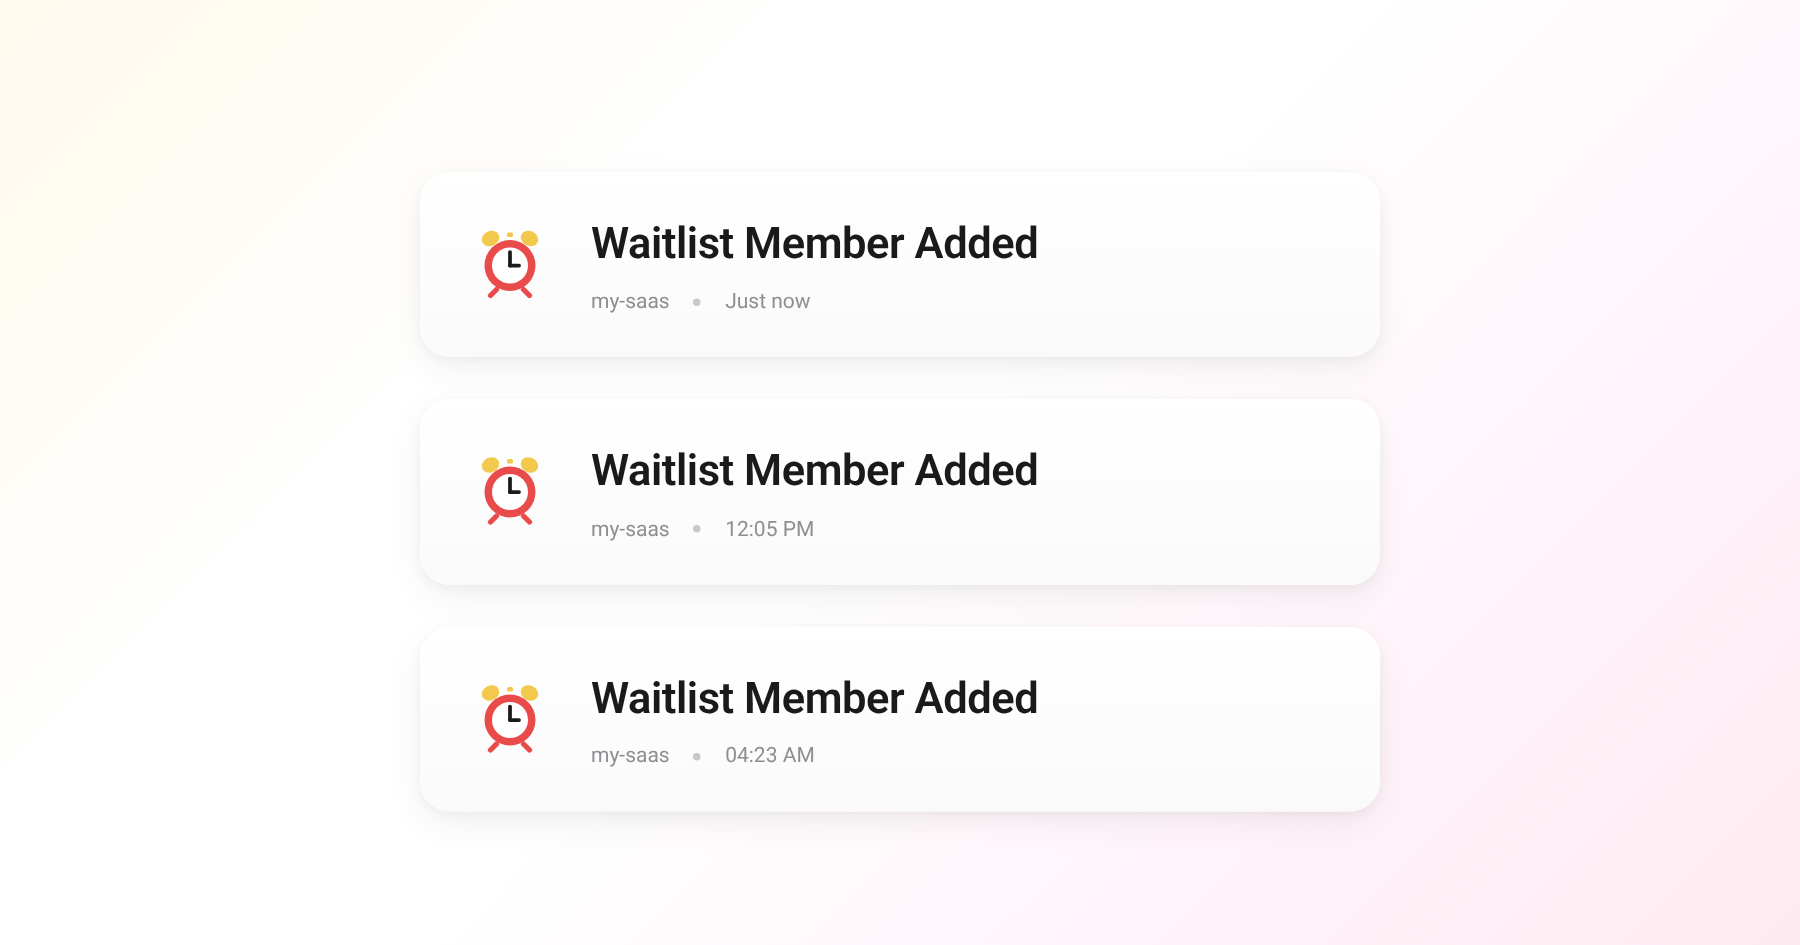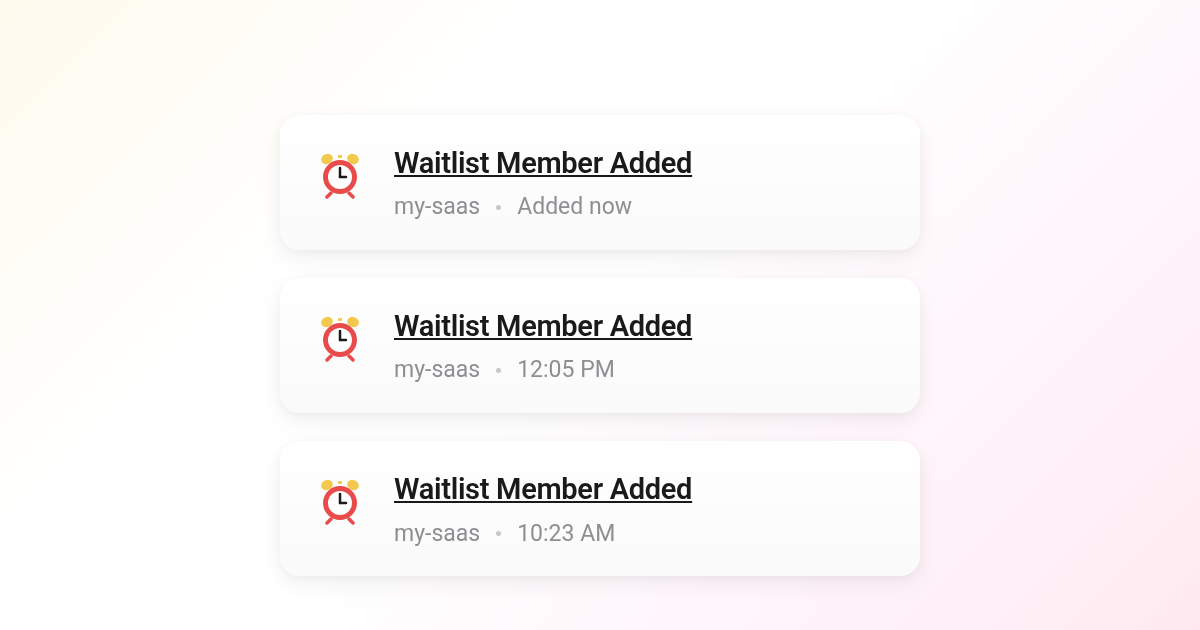--- a/index.html
+++ b/index.html
@@ -57,25 +57,24 @@
       flex: 1;
     }
     
     .title {
       font-size: 29px;
       font-weight: 600;
       color: #1a1a1a;
       letter-spacing: -0.3px;
       margin-bottom: 11px;
       line-height: 1.25;
-      text-decoration: underline;
     }
     
     .meta {
-      font-size: 23px;
+      font-size: 14px;
       color: #8e8e93;
       display: flex;
       align-items: center;
       gap: 16px;
       line-height: 1.3;
     }
     
     .dot {
       width: 5px;
       height: 5px;
@@ -101,21 +100,21 @@
         <line x1="33" y1="42" x2="37" y2="46" stroke="#E94B4B" stroke-width="3.5" stroke-linecap="round"></line>
         <rect x="22" y="4" width="4" height="3" rx="1" fill="#F2C94C"></rect>
       </svg>
     </div>
   </div>
   <div class="content">
     <div class="title">Waitlist Member Added</div>
     <div class="meta">
       <span>my-saas</span>
       <span class="dot"></span>
-      <span>Added now</span>
+      <span>Just now</span>
     </div>
   </div>
 </div>
 
 <div class="notification-card">
   <div class="icon-wrapper">
     <div class="alarm-icon">
       <svg class="alarm-svg" viewBox="0 0 48 48" fill="none">
         <ellipse cx="11" cy="8" rx="6" ry="5" fill="#F2C94C" transform="rotate(-25 11 8)"></ellipse>
         <ellipse cx="37" cy="8" rx="6" ry="5" fill="#F2C94C" transform="rotate(25 37 8)"></ellipse>
@@ -153,16 +152,16 @@
         <line x1="33" y1="42" x2="37" y2="46" stroke="#E94B4B" stroke-width="3.5" stroke-linecap="round"></line>
         <rect x="22" y="4" width="4" height="3" rx="1" fill="#F2C94C"></rect>
       </svg>
     </div>
   </div>
   <div class="content">
     <div class="title">Waitlist Member Added</div>
     <div class="meta">
       <span>my-saas</span>
       <span class="dot"></span>
-      <span>10:23 AM</span>
+      <span>04:23 AM</span>
     </div>
   </div>
 </div>
 
 </body></html>

